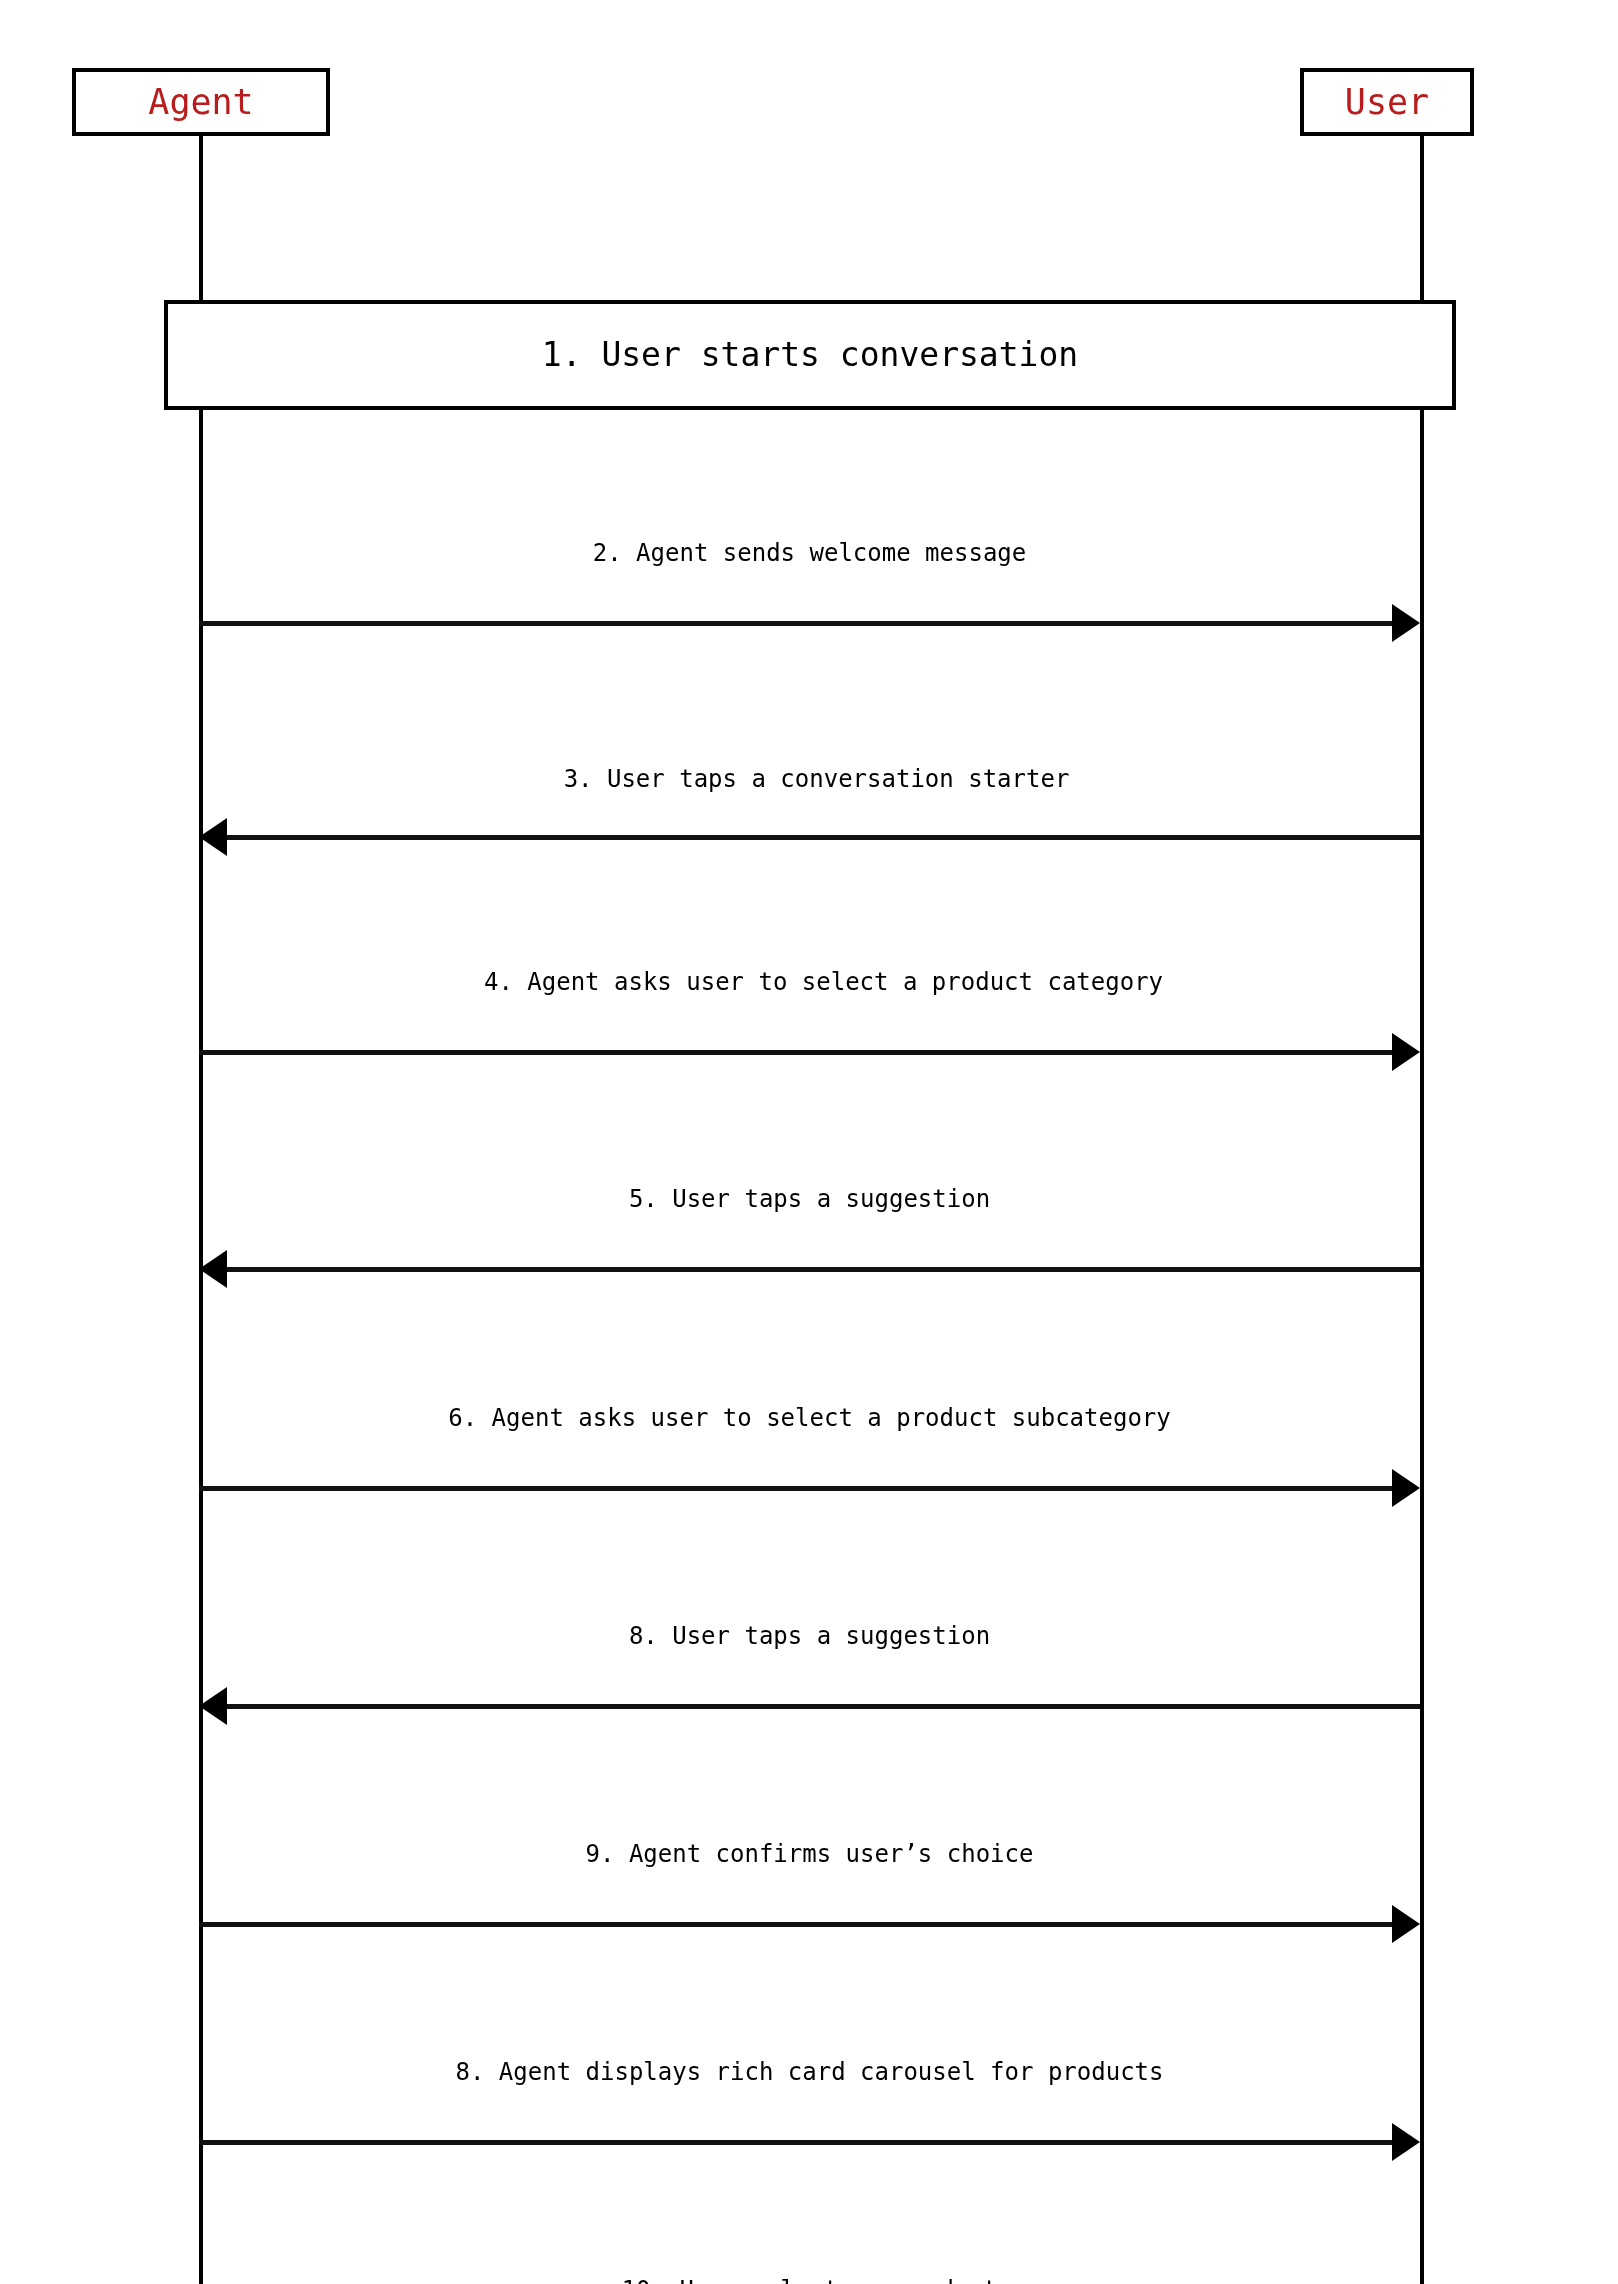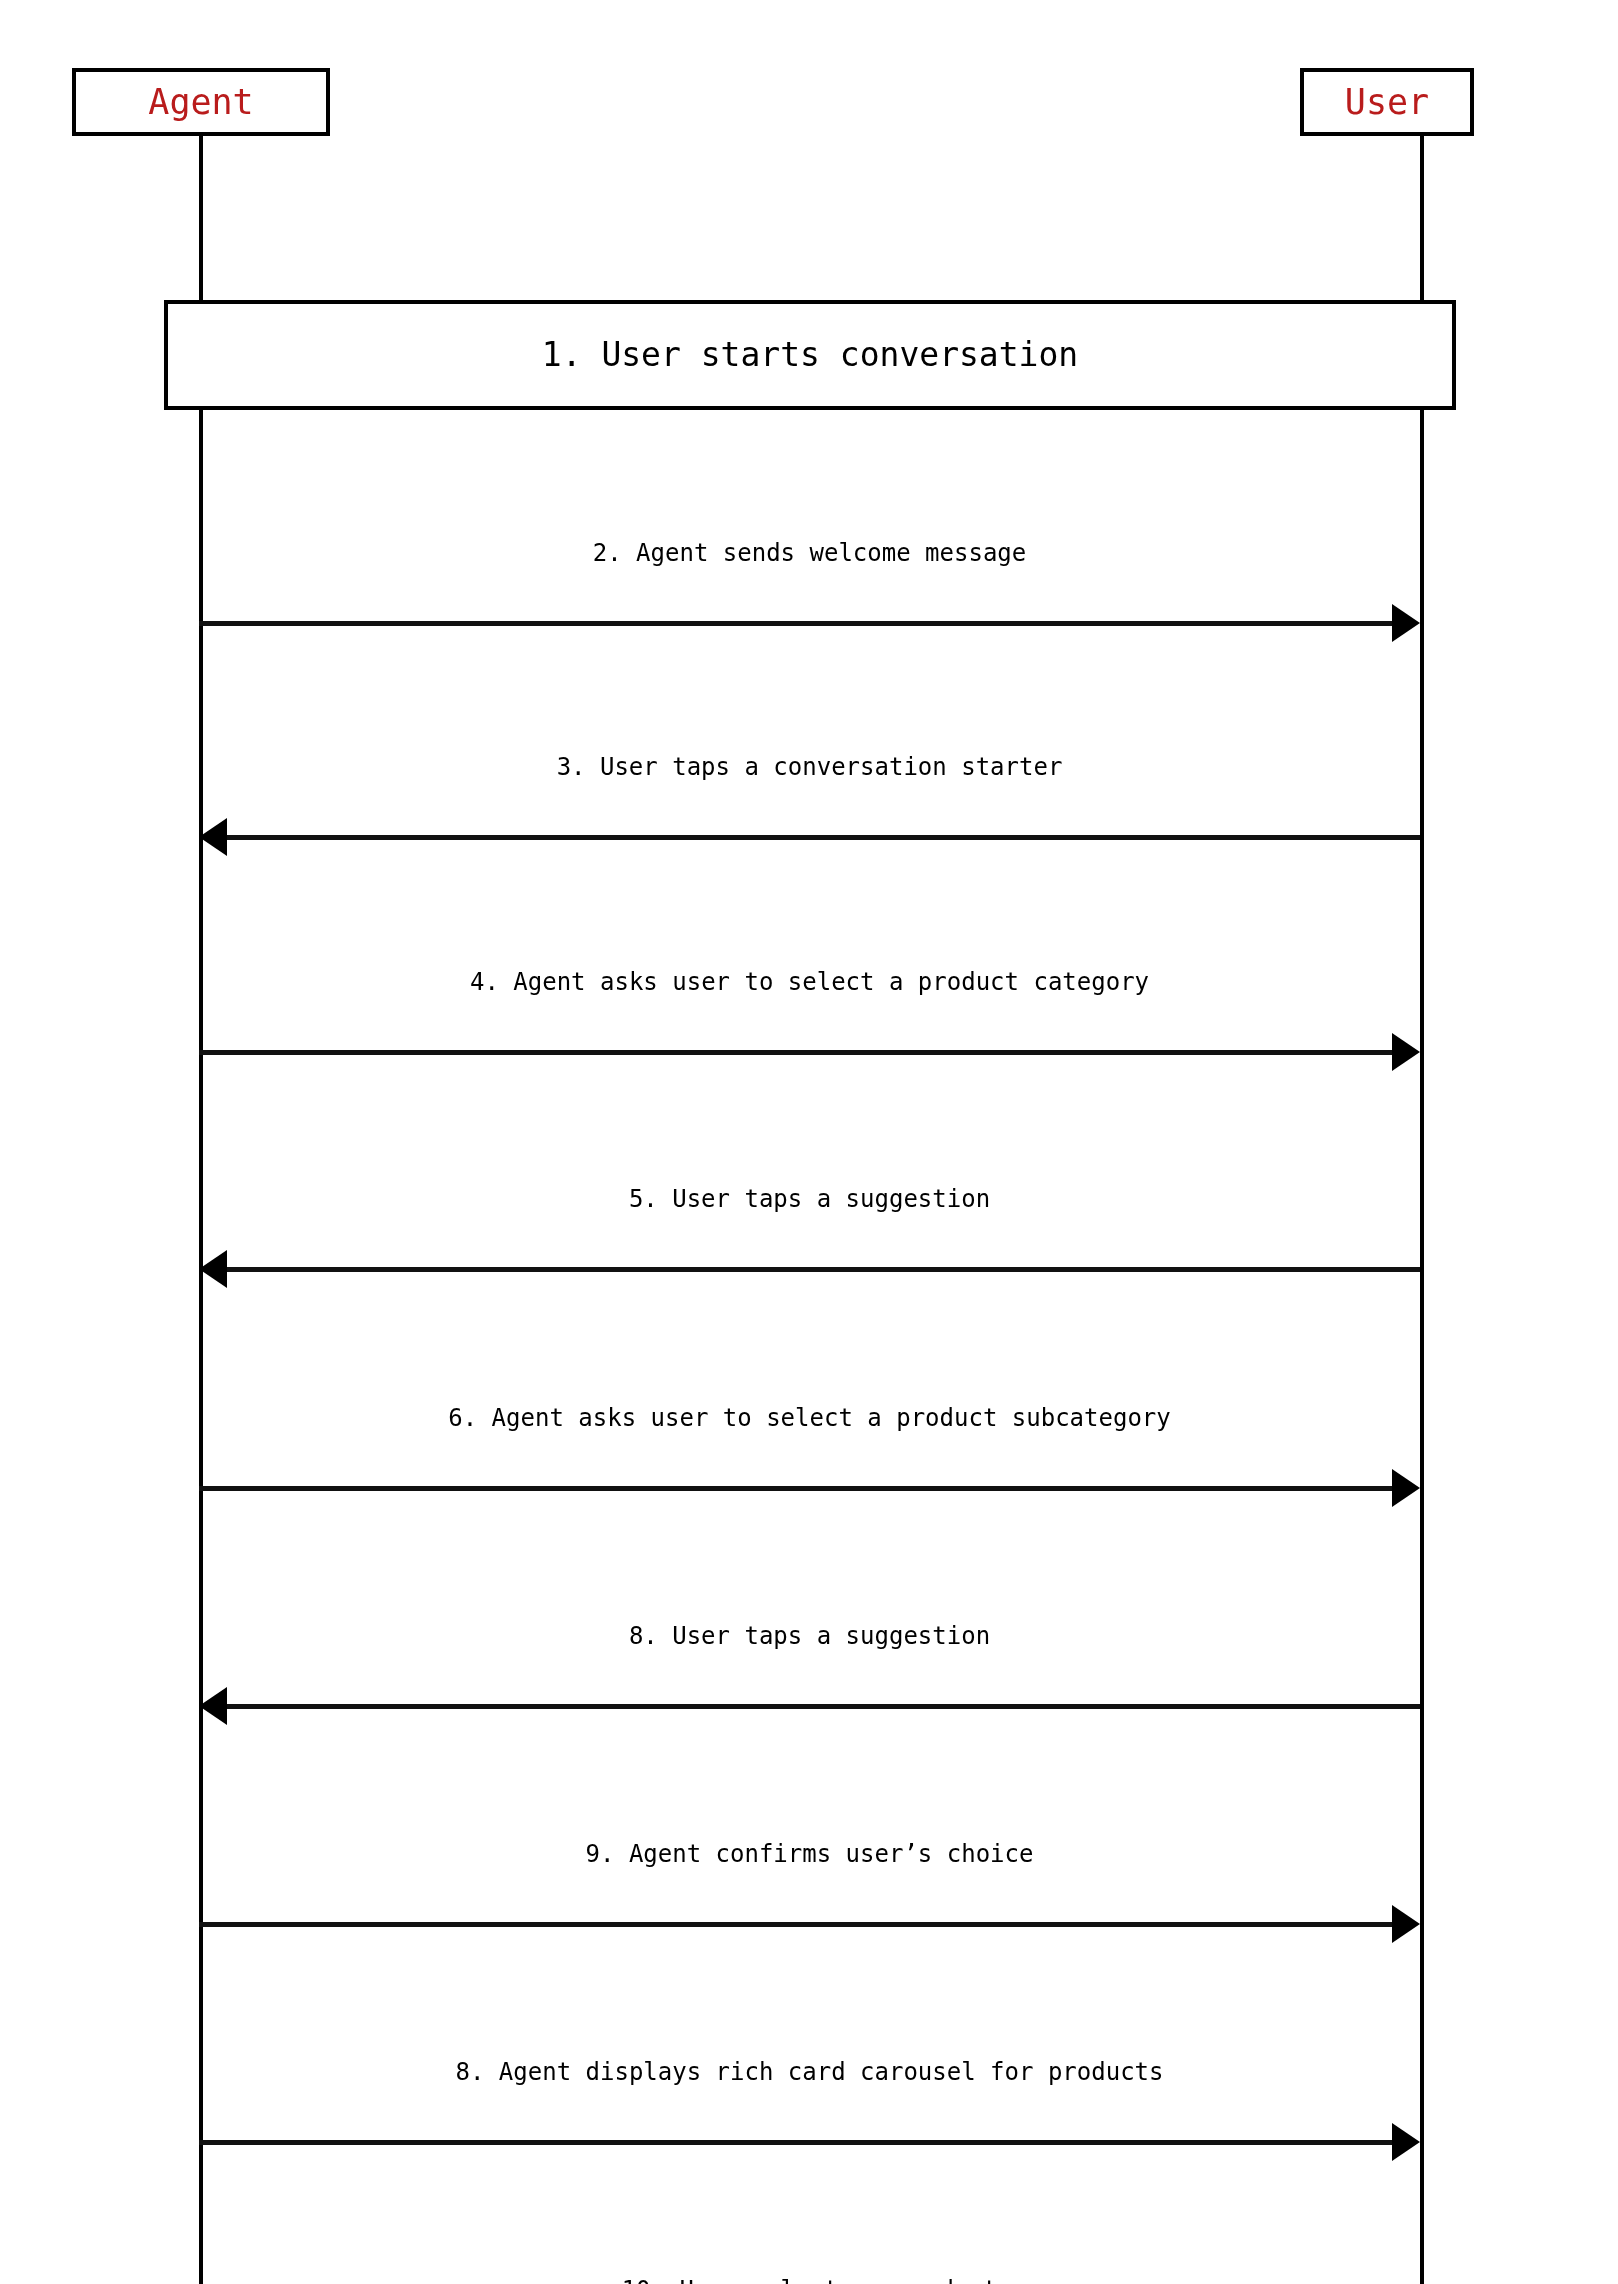--- a/index.html
+++ b/index.html
@@ -112,26 +112,26 @@
     <span class="note-label">1. User starts conversation</span>
   </div>
 
   <div class="msg" style="left:199px; top:539px; width:1221px; height:87px;">
     <span class="msg-text" style="left:0; top:0;">2. Agent sends welcome message</span>
     <div class="msg-line" style="left:0; top:82px; width:1193px;"></div>
     <div class="msg-head right" style="left:1193px; top:65px;"></div>
   </div>
 
   <div class="msg" style="left:199px; top:753px; width:1221px; height:87px;">
-    <span class="msg-text" style="left:0; top:0;">3. User taps a conversation starter</span>
+    <span class="msg-text" style="left:0; top:12px;padding-left:7px;">3. User taps a conversation starter</span>
     <div class="msg-line" style="left:28px; top:82px; width:1193px;"></div>
     <div class="msg-head left" style="left:0; top:65px;"></div>
   </div>
 
-  <div class="msg" style="left:199px; top:968px; width:1221px; height:87px;">
+  <div class="msg" style="left:199px; top:968px; width:1221px; height:87px;padding-left:28px;">
     <span class="msg-text" style="left:0; top:0;">4. Agent asks user to select a product category</span>
     <div class="msg-line" style="left:0; top:82px; width:1193px;"></div>
     <div class="msg-head right" style="left:1193px; top:65px;"></div>
   </div>
 
   <div class="msg" style="left:199px; top:1185px; width:1221px; height:87px;">
     <span class="msg-text" style="left:0; top:0;">5. User taps a suggestion</span>
     <div class="msg-line" style="left:28px; top:82px; width:1193px;"></div>
     <div class="msg-head left" style="left:0; top:65px;"></div>
   </div>

